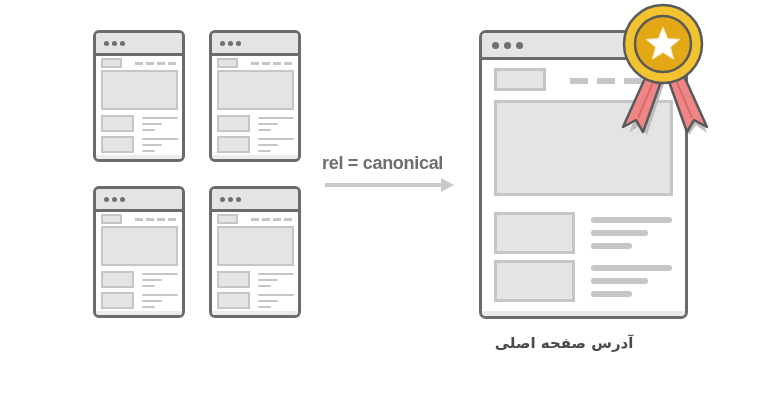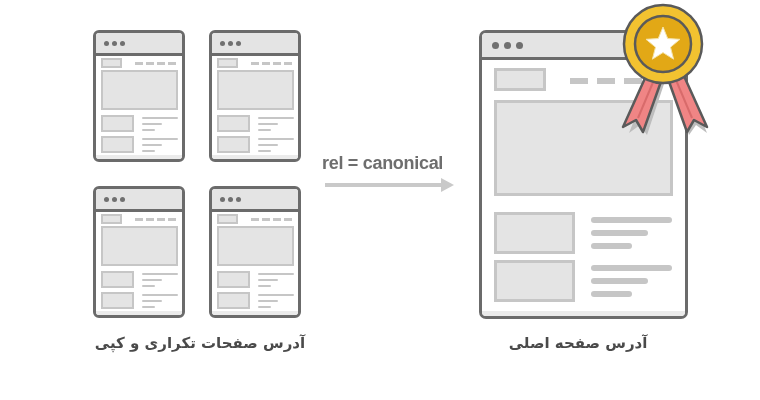--- a/index.html
+++ b/index.html
@@ -144,21 +144,20 @@
   <div class="bar" style="left:46px; top:84px; width:36px; height:2px;"></div>
   <div class="bar" style="left:46px; top:90px; width:20px; height:2px;"></div>
   <div class="bar" style="left:46px; top:96px; width:13px; height:2px;"></div>
   <div class="bar" style="left:46px; top:105px; width:36px; height:2px;"></div>
   <div class="bar" style="left:46px; top:111px; width:20px; height:2px;"></div>
   <div class="bar" style="left:46px; top:117px; width:13px; height:2px;"></div>
   <div class="bottom-strip"></div>
 </div>
 
 <div class="caption" style="left:80px; top:332px; width:240px;">
-  <div>آدرس صفحات تکراری و کپی</div>
 </div>
 
 <div class="label-canon">rel = canonical</div>
 <div class="arrow-line"></div>
 <div class="arrow-head"></div>
 
 <div class="win big">
   <div class="titlebar">
     <span class="dot" style="left:10px"></span>
     <span class="dot" style="left:22px"></span>
@@ -192,15 +191,15 @@
   <polygon points="55,76 72,76 95,127 82,120 75,132" fill="#f08585" stroke="#5a5a5a" stroke-width="2.5" stroke-linejoin="round"></polygon>
   <line x1="64" y1="80" x2="80" y2="118" stroke="#d86b6b" stroke-width="2"></line>
 
   <circle cx="51" cy="44" r="39" fill="#f2c230" stroke="#5a5a5a" stroke-width="2.5"></circle>
 
   <circle cx="51" cy="44" r="28" fill="#e2a816" stroke="#5a5a5a" stroke-width="2.5"></circle>
 
   <polygon points="51,27 55.7,38.5 68,39.3 58.5,47.2 61.6,59.2 51,52.6 40.4,59.2 43.5,47.2 34,39.3 46.3,38.5" fill="#ffffff" stroke="#f5e3a8" stroke-width="1" stroke-linejoin="round"></polygon>
 </svg>
 
-<div class="caption" style="left:478px; top:332px; width:200px;">
+<div class="caption" style="left:464px; top:332px; width:200px;">
   <div>آدرس صفحه اصلی</div>
 </div>
 
 </body></html>

